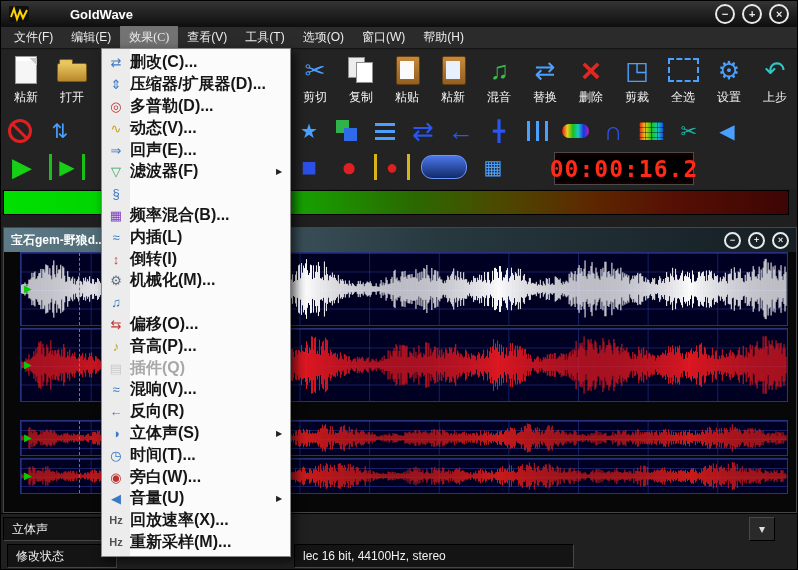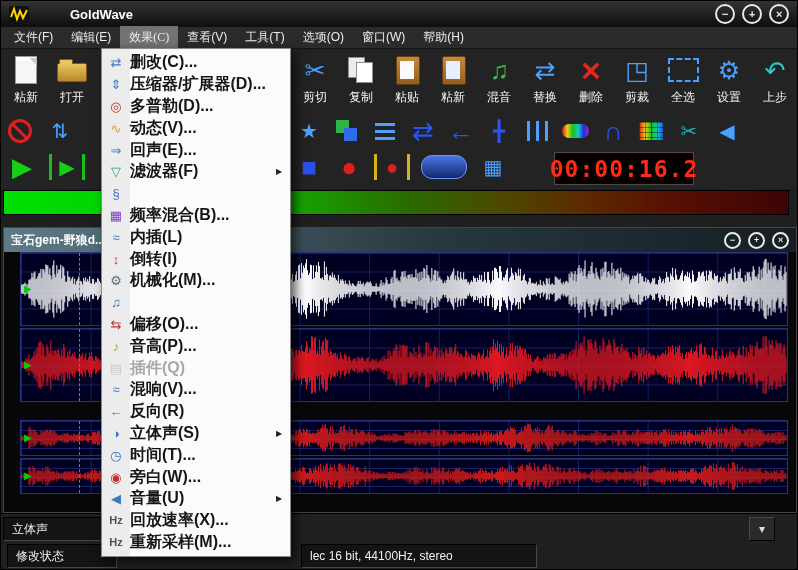--- a/index.html
+++ b/index.html
@@ -83,21 +83,21 @@
   .axis{display:flex;justify-content:space-between;margin:1px 8px 0 16px;color:#e8e8e8;font-size:10px;height:17px;align-items:flex-start;}
   .ovaxis{font-size:9px;height:15px;}
   .axl{flex:0 0 auto;}
 
   
   .statusbar{position:absolute;top:512px;left:0;right:0;bottom:0;background:#202020;border-top:1px solid #000;}
   .spanel{position:absolute;height:24px;line-height:22px;padding:0 8px;font-size:12px;color:#f0f0f0;background:#141414;border:1px solid;border-color:#000 #474747 #474747 #000;box-sizing:border-box;white-space:nowrap;overflow:hidden;}
   .sp1{left:2px;top:3px;width:110px;}
   .sp2{left:6px;top:30px;width:110px;}
   .sp3{left:293px;top:3px;width:236px;}
-  .sp4{left:300px;top:30px;width:236px;}
+  .sp4{left:293px;top:30px;width:280px;}
   .sp5{left:596px;top:3px;width:146px;text-align:center;}
   .sp6{left:748px;top:3px;width:26px;text-align:center;padding:0;background:#2a2a2a;border-color:#474747 #000 #000 #474747;color:#ddd;}
 
   
   .emenu{position:absolute;left:100px;top:47px;width:190px;background:linear-gradient(90deg,#ececec 0 28px,#fbfbfb 28px);border:1px solid #888;box-shadow:4px 4px 10px rgba(0,0,0,.65);padding:3px 0;z-index:50;box-sizing:border-box;}
   .mi{display:flex;align-items:center;height:21.8px;}
   .mi .ico{width:28px;text-align:center;font-size:13px;line-height:1;flex:0 0 auto;}
   .mi.txt .ico{font-size:11px;font-weight:bold;}
   .mi .lbl{flex:1;font-size:16px;color:#161616;padding-left:0;white-space:nowrap;font-weight:bold;}
   .mi .sub{width:14px;font-size:8px;color:#222;flex:0 0 auto;}

